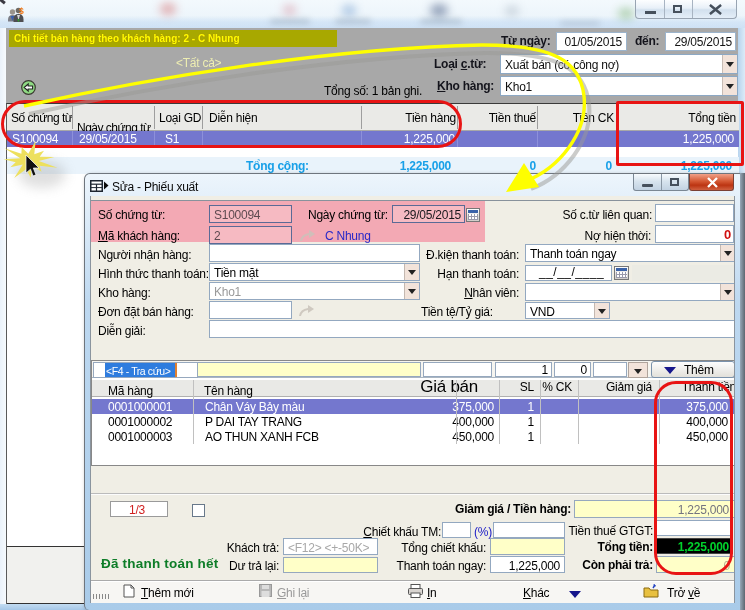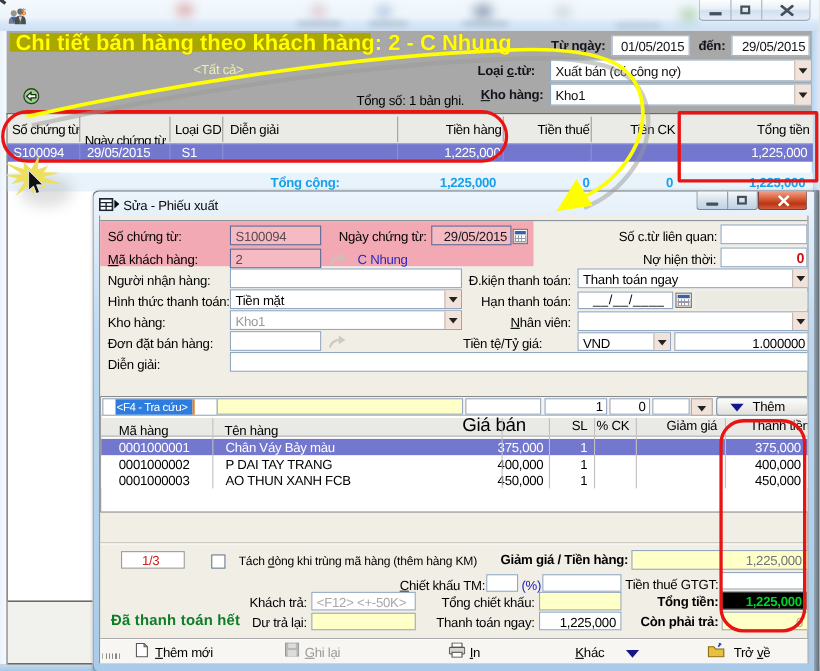--- a/index.html
+++ b/index.html
@@ -55,21 +55,21 @@
       </svg>
   </div>
 
   <div class="ab" style="left:0;top:28px;width:6px;height:576px;background:linear-gradient(90deg,#EAF2FA,#F6FAFD)"></div>
 
   <div class="ab" style="left:738px;top:28px;width:7px;height:145px;background:linear-gradient(90deg,#B8D4EE,#DCEBF8)"></div>
 
   <div class="ab" style="left:0;top:604px;width:745px;height:6px;background:linear-gradient(180deg,#C2DCF2,#A6C8E8)"></div>
 
   <div class="ab" style="left:9px;top:30px;width:328px;height:17px;background:#A8A800;"></div>
-  <div class="lbl b" style="left:14px;top:32px;color:#FFFF00;font-size:20px;letter-spacing:0px;text-shadow:0 0 1px rgba(190,60,0,.45)">Chi tiết bán hàng theo khách hàng: 2 - C Nhung</div>
+  <div class="lbl b" style="left:14px;top:32px;color:#FFFF00;font-size:10px;letter-spacing:0px;text-shadow:0 0 1px rgba(190,60,0,.45)">Chi tiết bán hàng theo khách hàng: 2 - C Nhung</div>
   <div class="lbl" style="left:176px;top:56px;color:#EEEEB2;">&lt;Tất cả&gt;</div>
   <div class="lbl" style="left:324px;top:84px;color:#000000;">Tổng số: 1 bản ghi.</div>
 
   <svg class="ab" style="left:21px;top:80px" width="15" height="15" viewBox="0 0 15 15">
     <circle cx="7.5" cy="7.5" r="6.8" fill="#8FD983" stroke="#3a3a30" stroke-width="1.2"></circle>
     <path d="M3.2 7.5 L7.2 4 L7.2 6 L11.6 6 L11.6 9 L7.2 9 L7.2 11 Z" fill="#fff" stroke="#222" stroke-width="1.1"></path>
   </svg>
 
   <div class="lbl b" style="left:501px;top:34px;color:#14141C;"><u>T</u>ừ ngày:</div>
   <div class="fld" style="left:556px;top:32px;width:71px;height:19px;border-color:#9CB4CC">
@@ -95,21 +95,21 @@
         <div class="ab" style="left:3px;top:7px;border-left:4px solid transparent;border-right:4px solid transparent;border-top:5px solid #222"></div>
       </div>
   </div>
 
   <div class="ab" id="mtable" style="left:6px;top:103px;width:732px;height:501px;background:#fff;border-left:1px solid #5A5A5A;border-top:1px solid #3A3A3A;">
 
     <div class="ab" style="left:0;top:0;width:732px;height:27px;background:#EAEAE7;border-bottom:1px solid #A8A8A8"></div>
     <div class="lbl" style="left:4px;top:7px;letter-spacing:-0.5px">Số chứng từ</div>
     <div class="lbl" style="left:70px;top:17px;letter-spacing:-0.5px">Ngày chứng từ</div>
     <div class="lbl" style="left:152px;top:7px">Loại GD</div>
-    <div class="lbl" style="left:202px;top:7px">Diễn giải</div>
+    <div class="lbl" style="left:202px;top:7px">Diễn hiện</div>
     <div class="lbl r" style="left:350px;top:7px;width:99px">Tiền hàng</div>
     <div class="lbl r" style="left:430px;top:7px;width:99px">Tiền thuế</div>
     <div class="lbl r" style="left:510px;top:7px;width:97px">Tiền CK</div>
     <div class="lbl r" style="left:629px;top:7px;width:100px">Tổng tiền</div>
 
     <div class="ab" style="left:65px;top:2px;width:1px;height:23px;background:#9E9E9E"></div>
     <div class="ab" style="left:147px;top:2px;width:1px;height:23px;background:#9E9E9E"></div>
     <div class="ab" style="left:195px;top:2px;width:1px;height:23px;background:#9E9E9E"></div>
     <div class="ab" style="left:354px;top:2px;width:1px;height:23px;background:#9E9E9E"></div>
     <div class="ab" style="left:450px;top:2px;width:1px;height:23px;background:#9E9E9E"></div>
@@ -230,23 +230,20 @@
     <div class="fld cbo" style="left:434px;top:87px;width:211px;height:18px"></div>
 
     <div class="lbl" style="left:7px;top:109px">Đơn đặt bán hàng:</div>
     <div class="fld" style="left:118px;top:105px;width:83px;height:18px"></div>
     <svg class="ab" style="left:207px;top:108px" width="18" height="13" viewBox="0 0 18 13">
         <path d="M1 12 Q2 5 10 4 L10 1 L16 5 L10 9 L10 6 Q4 7 3 12 Z" fill="#C9C2BA" opacity="0.85"></path>
       </svg>
     <div class="lbl" style="left:330px;top:109px;width:98px;">Tiền tệ/Tỷ giá:</div>
     <div class="fld cbo" style="left:434px;top:106px;width:85px;height:17px">
         <div class="lbl" style="left:4px;top:2px">VND</div>
-      </div>
-    <div class="fld" style="left:522px;top:106px;width:123px;height:17px">
-        <div class="lbl r" style="right:3px;top:2px">1.000000</div>
       </div>
 
     <div class="lbl" style="left:7px;top:128px">Diễn giải:</div>
     <div class="fld" style="left:118px;top:124px;width:527px;height:18px"></div>
 
     <div class="ab" id="grid" style="left:0px;top:164px;width:645px;height:106px;background:#fff;border:1px solid #888">
 
       <div class="ab" style="left:0;top:0;width:643px;height:17px;background:#F6F5F0;border-bottom:1px solid #AAB6C2"></div>
       <div class="ab" style="left:1px;top:1px;width:105px;height:16px;background:#fff;border:1px solid #96A8BE"></div>
       <div class="ab" style="left:13px;top:2px;width:70px;height:14px;background:#2E7CDE">
@@ -309,21 +306,20 @@
       <div class="ab" style="left:567px;top:19px;width:1px;height:64px;background:#C0C0C0"></div>
     </div>
 
     <div class="ab" style="left:0;top:297px;width:645px;height:1px;background:#BBB"></div>
     <div class="ab" style="left:0;top:298px;width:645px;height:1px;background:#FCFCFC"></div>
 
     <div class="fld" style="left:19px;top:305px;width:58px;height:16px;border-color:#9A9A9A">
         <div class="lbl" style="left:18px;top:1px;color:#D02020">1/3</div>
       </div>
     <div class="ab" style="left:101px;top:308px;width:13px;height:13px;background:#fff;border:1px solid #68788A"></div>
-    <div class="lbl" style="left:126px;top:308px;font-size:11px;letter-spacing:-0.2px">Tách <u>d</u>òng khi trùng mã hàng (thêm hàng KM)</div>
     <div class="lbl b r" style="left:330px;top:306px;width:150px">Giảm giá / Tiền hàng:</div>
     <div class="ab yf" style="left:483px;top:304px;width:161px;height:18px;border:1px solid #96A8BE">
         <div class="lbl r" style="right:5px;top:2px;color:#73737F">1,225,000</div>
       </div>
 
     <div class="lbl r" style="left:260px;top:329px;width:90px"><u>C</u>hiết khấu TM:</div>
     <div class="fld" style="left:351px;top:326px;width:29px;height:16px"></div>
     <div class="lbl" style="left:383px;top:329px;color:#2020C8;font-size:12px">(%)</div>
     <div class="fld" style="left:402px;top:326px;width:72px;height:16px"></div>
     <div class="lbl r" style="left:470px;top:328px;width:92px">Tiền thuế GTGT:</div>

